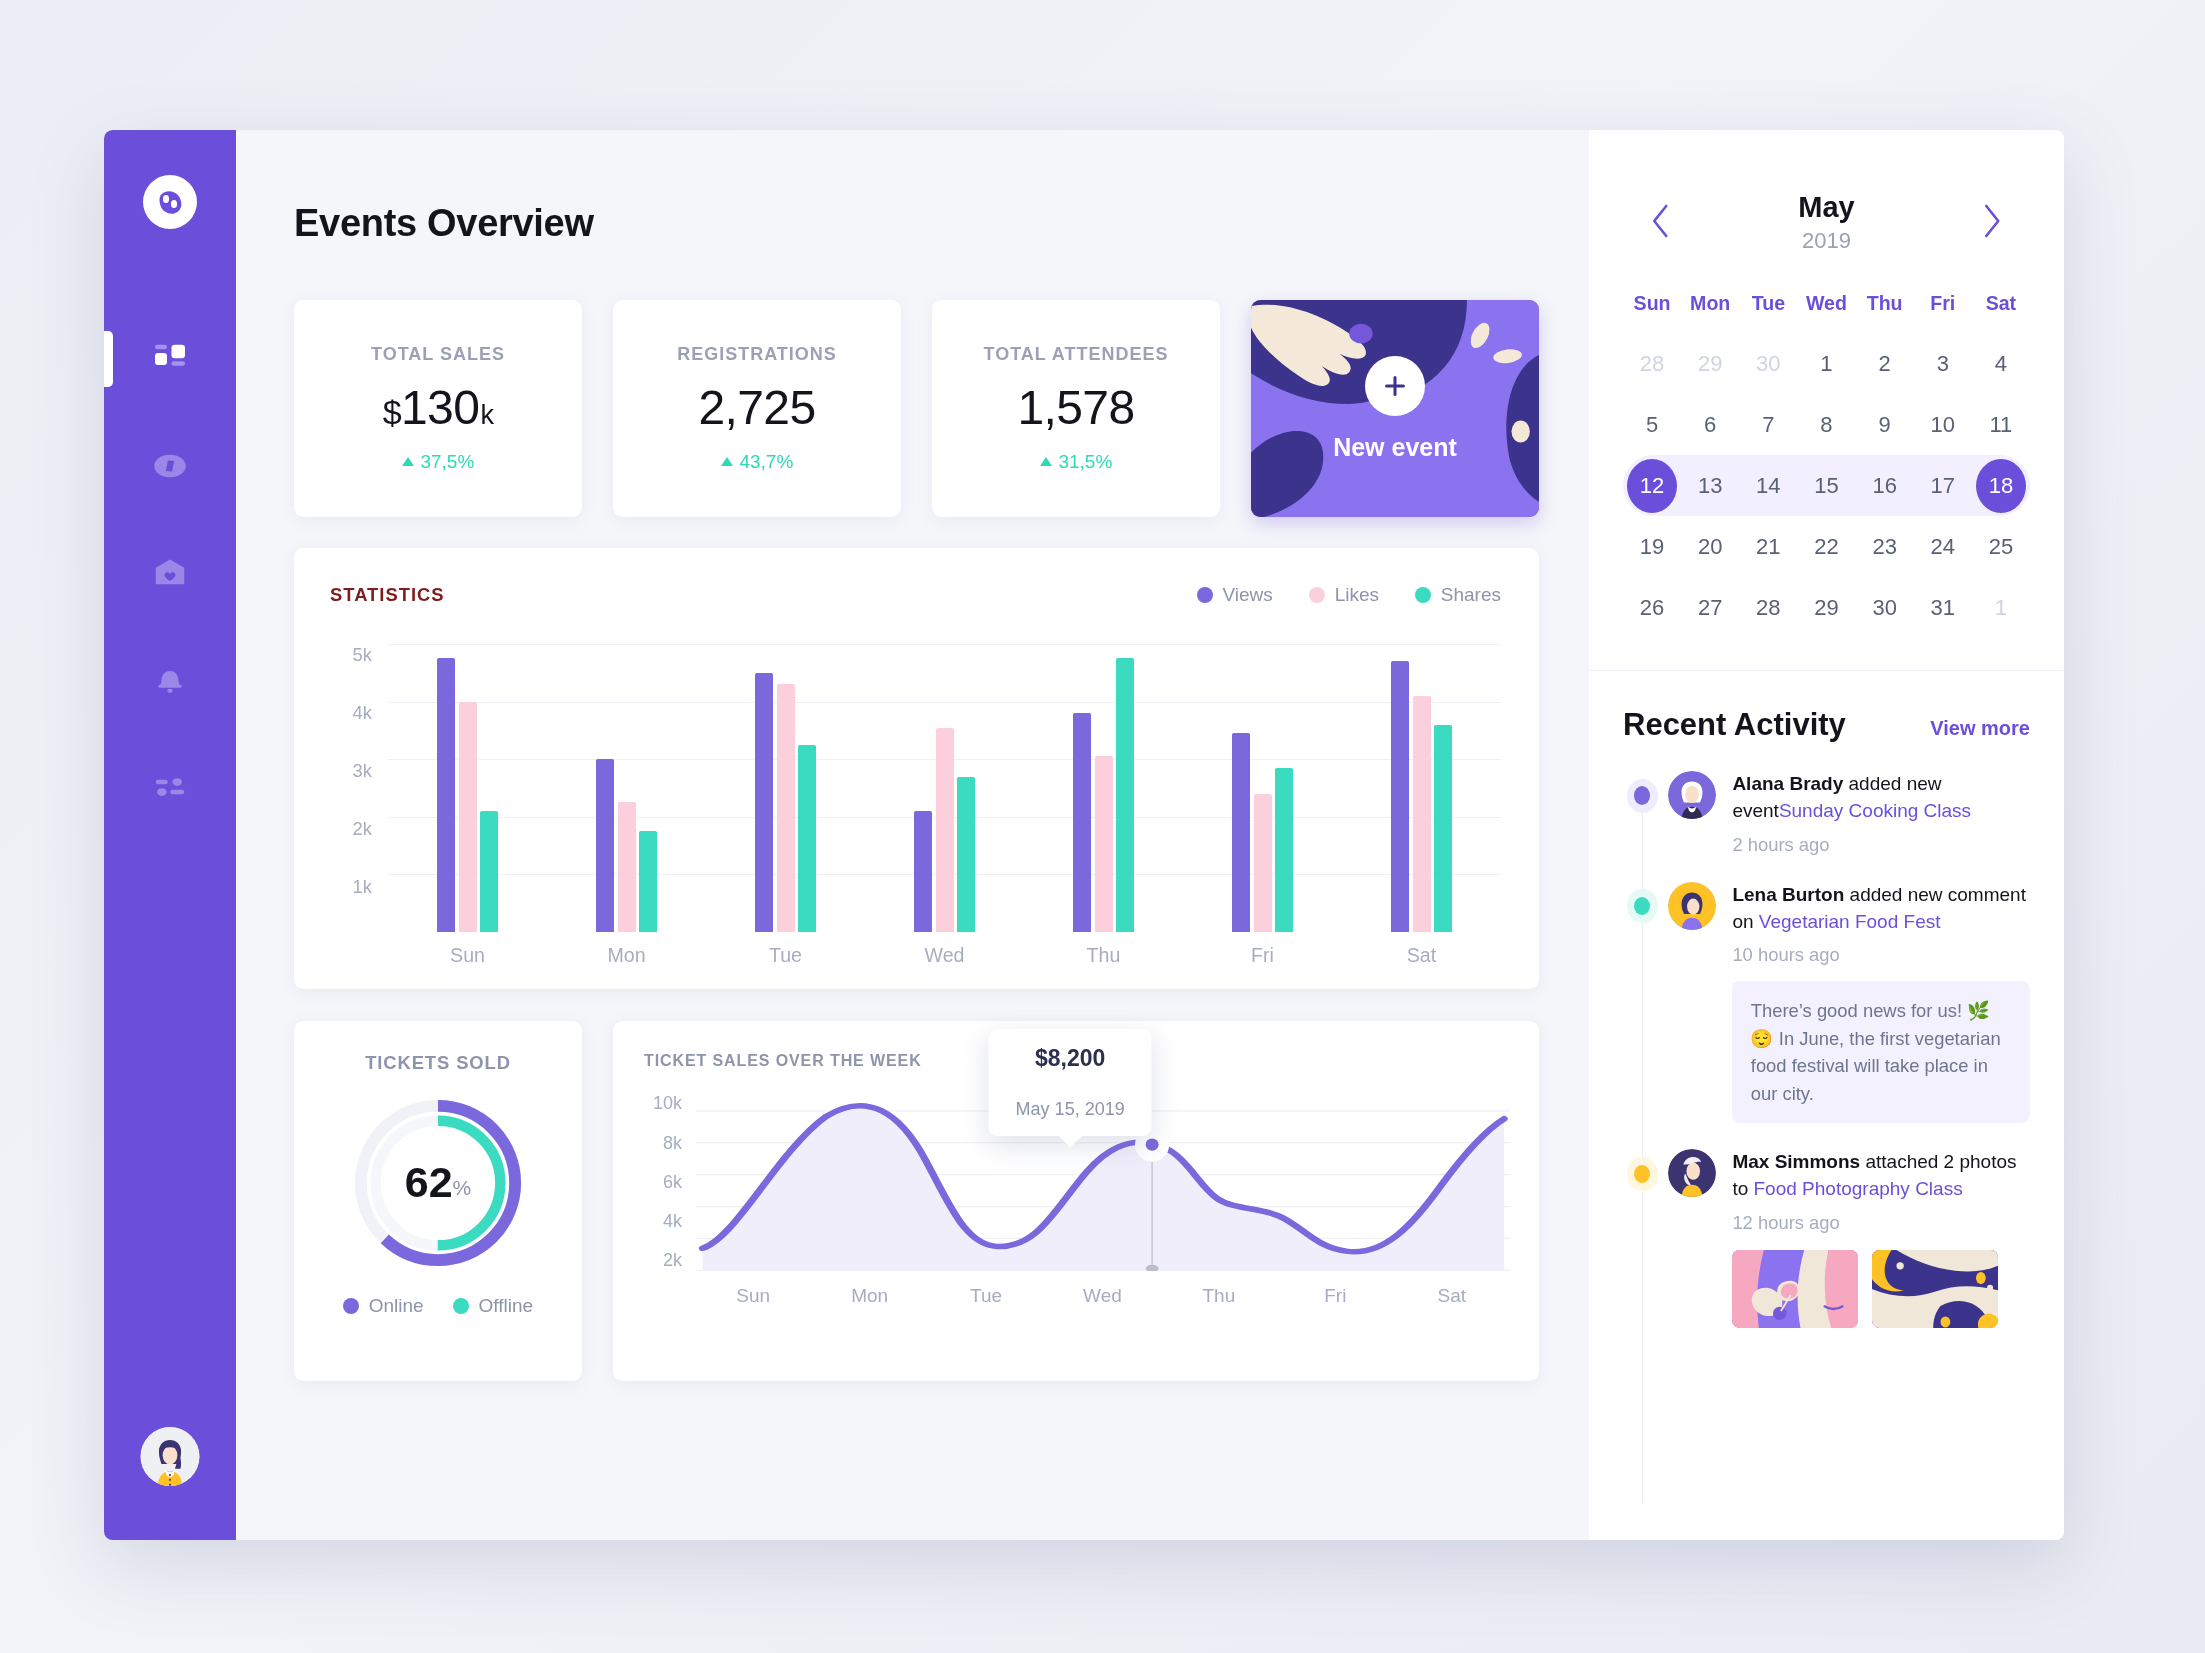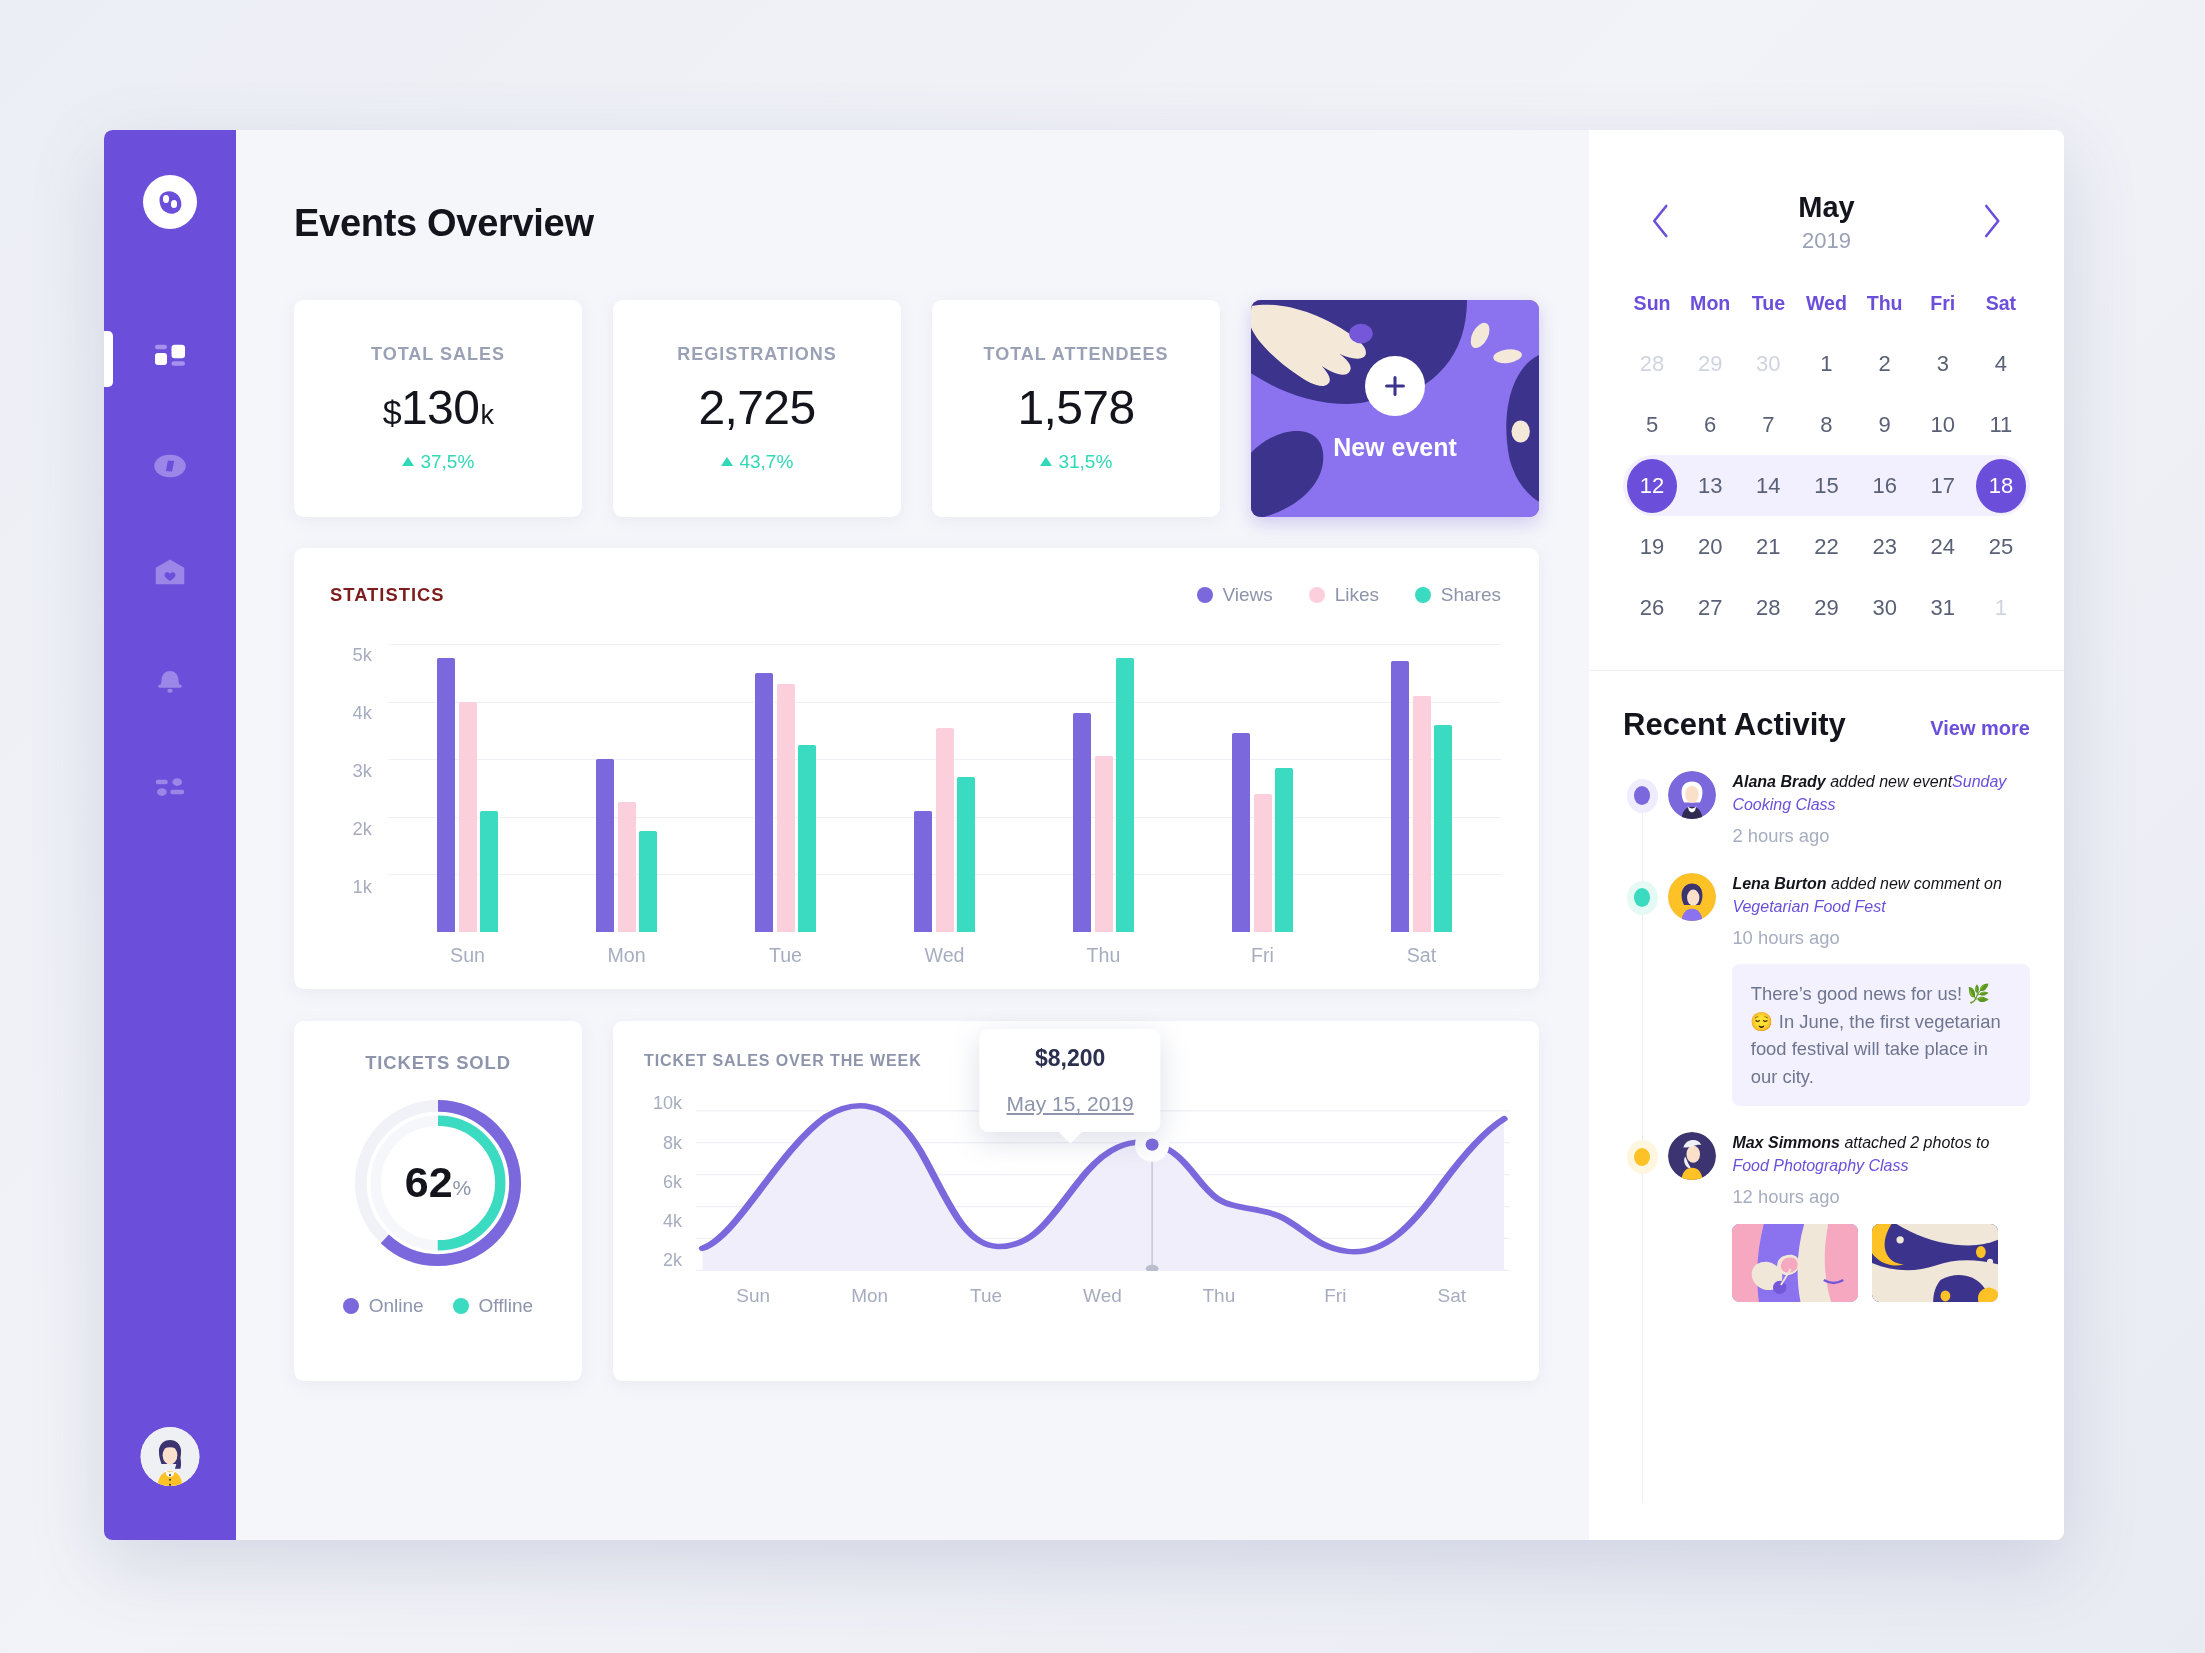--- a/index.html
+++ b/index.html
@@ -190,21 +190,21 @@
     font-size:19px; color:#a7adc0;
   }
   .line-x span{ width:80px; text-align:center; }
   .tooltip{
     position:absolute; z-index:30;
     background:#fff; border-radius:8.6px; padding:16px 27px;
     box-shadow:0 8.6px 28px rgba(110,120,160,.22);
     text-align:center;
   }
   .tt-val{ font-size:23px; font-weight:600; color:#2b3050; }
-  .tt-date{ margin-top:20px; font-size:21px; color:#8d94ab;text-decoration:underline; }
+  .tt-date{ margin-top:27px; font-size:18px; color:#8d94ab; }
   .tt-arrow{
     position:absolute; bottom:-8px; left:50%; transform:translateX(-50%) rotate(45deg);
     width:17px;height:17px;background:#fff;
   }
 
   
   .rightbar{
     width:475px; flex:0 0 475px; background:#ffffff;
     display:flex; flex-direction:column;
   }
@@ -256,21 +256,21 @@
   .act-dot-outer{
     width:31px;height:34px;border-radius:50%;
     display:flex;align-items:center;justify-content:center;
   }
   .act-dot{ width:16px;height:18.4px;border-radius:50%; }
   .act-avatar{
     width:48px;height:48px;border-radius:50%; flex:0 0 48px; overflow:hidden;
     margin-left:7.4px; margin-right:16px; background:#ddd;
   }
   .act-body{ flex:1; }
-  .act-text{ font-size:16px; line-height:1.42; color:#14141c;font-style:italic; }
+  .act-text{ font-size:19px; line-height:1.42; color:#14141c; }
   .act-text b{ font-weight:700; }
   .act-text .lnk{ color:#6B4FDB; cursor:pointer; }
   .act-time{ margin-top:8.6px; font-size:18.4px; color:#a7adc0; }
   .act-bubble{
     margin-top:14.7px; background:#f3f1fd; border-radius:7.4px; padding:16px 18.4px;
     font-size:18.4px; line-height:1.5; color:#6e7governs;
     color:#6e7590;
   }
   .act-photos{ margin-top:16px; display:flex; gap:13.5px; }
   .act-photo{ width:126px;height:78px;border-radius:7.4px; overflow:hidden; cursor:pointer; }

